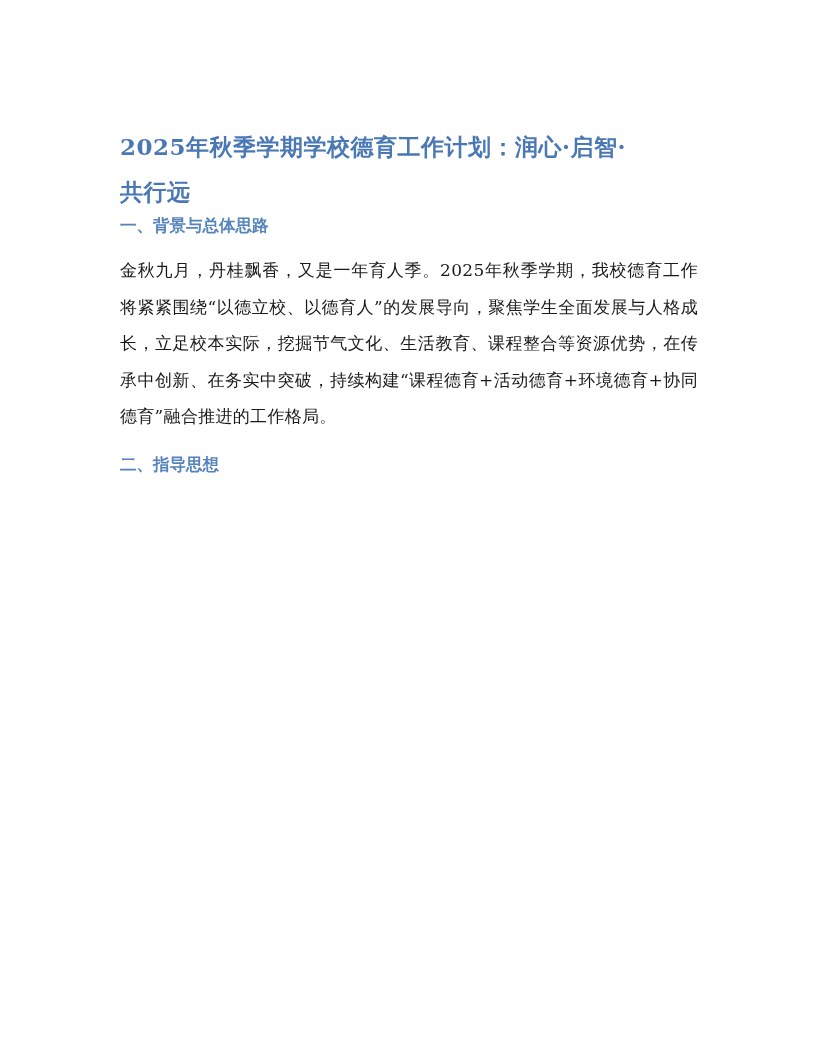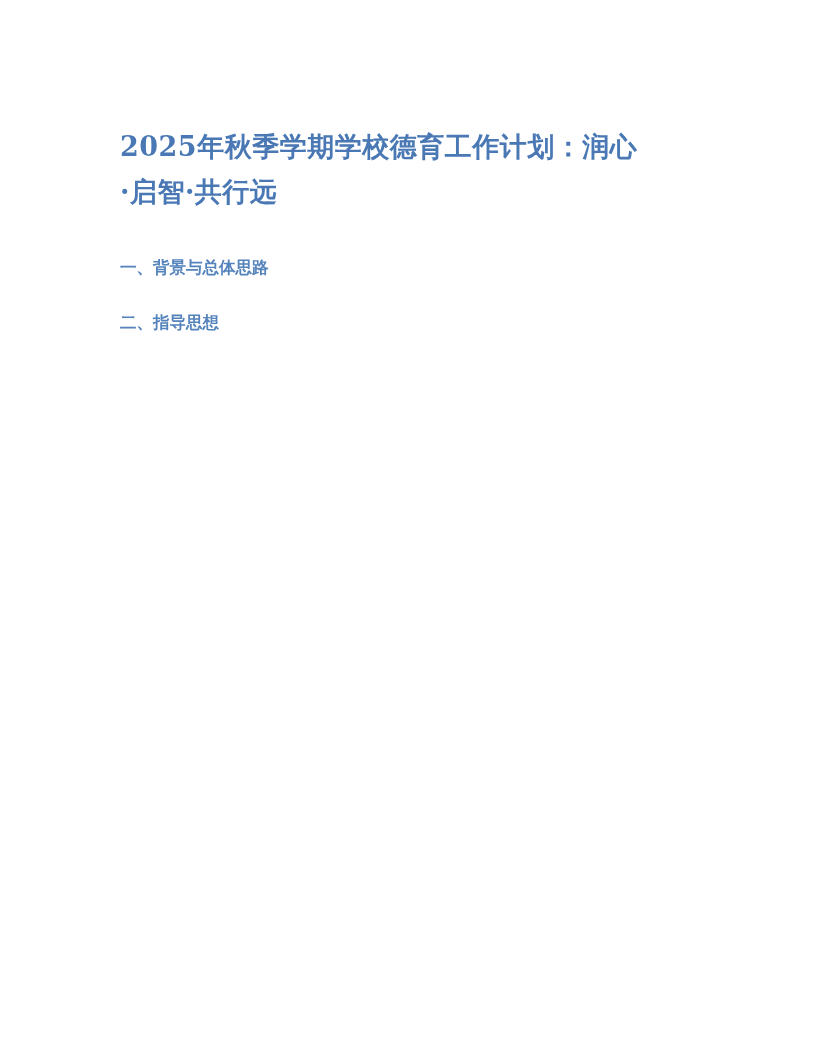--- a/index.html
+++ b/index.html
@@ -16,49 +16,50 @@
     }
     .page {
       position: absolute;
       left: 120px;
       top: 124px;
       width: 578px;
     }
     .doc-title {
       margin: 0;
       color: #4a78b4;
-      font-size: 27px;
+      font-size: 23px;
       font-weight: bold;
       line-height: 45px;
       letter-spacing: 0.5px;
       width: 520px;
     }
     .section-heading {
       margin: 0;
       color: #5583bc;
       font-size: 16.5px;
       font-weight: bold;
       line-height: 24px;
     }
-    .h1 { margin-top: 42px; }
-    .h2 { margin-top: 31px; }
+    .h1 { }
+    .h2 { margin-top: 18px; }
     .para {
       margin: 0;
       color: #1a1a1a;
       font-size: 17px;
       line-height: 36.5px;
       text-align: justify;
       letter-spacing: 0.3px;
     }
     .p1 { margin-top: 14px; }
     .p2 { margin-top: 10px; }
     .p3 { margin-top: 14px; }
   </style>
 </head>
 <body>
 
 <div class="page">
   <h1 class="doc-title">2025年秋季学期学校德育工作计划：润心·启智·共行远</h1>
 
   <h2 class="section-heading h1">一、背景与总体思路</h2>
+  <p class="para p1">金秋九月，丹桂飘香，又是一年育人季。2025年秋季学期，我校德育工作将紧紧围绕“以德立校、以德育人”的发展导向，聚焦学生全面发展与人格成长，立足校本实际，挖掘节气文化、生活教育、课程整合等资源优势，在传承中创新、在务实中突破，持续构建“课程德育+活动德育+环境德育+协同德育”融合推进的工作格局。</p>
 
   <h2 class="section-heading h2">二、指导思想</h2>
 </div>
 
 </body></html>

